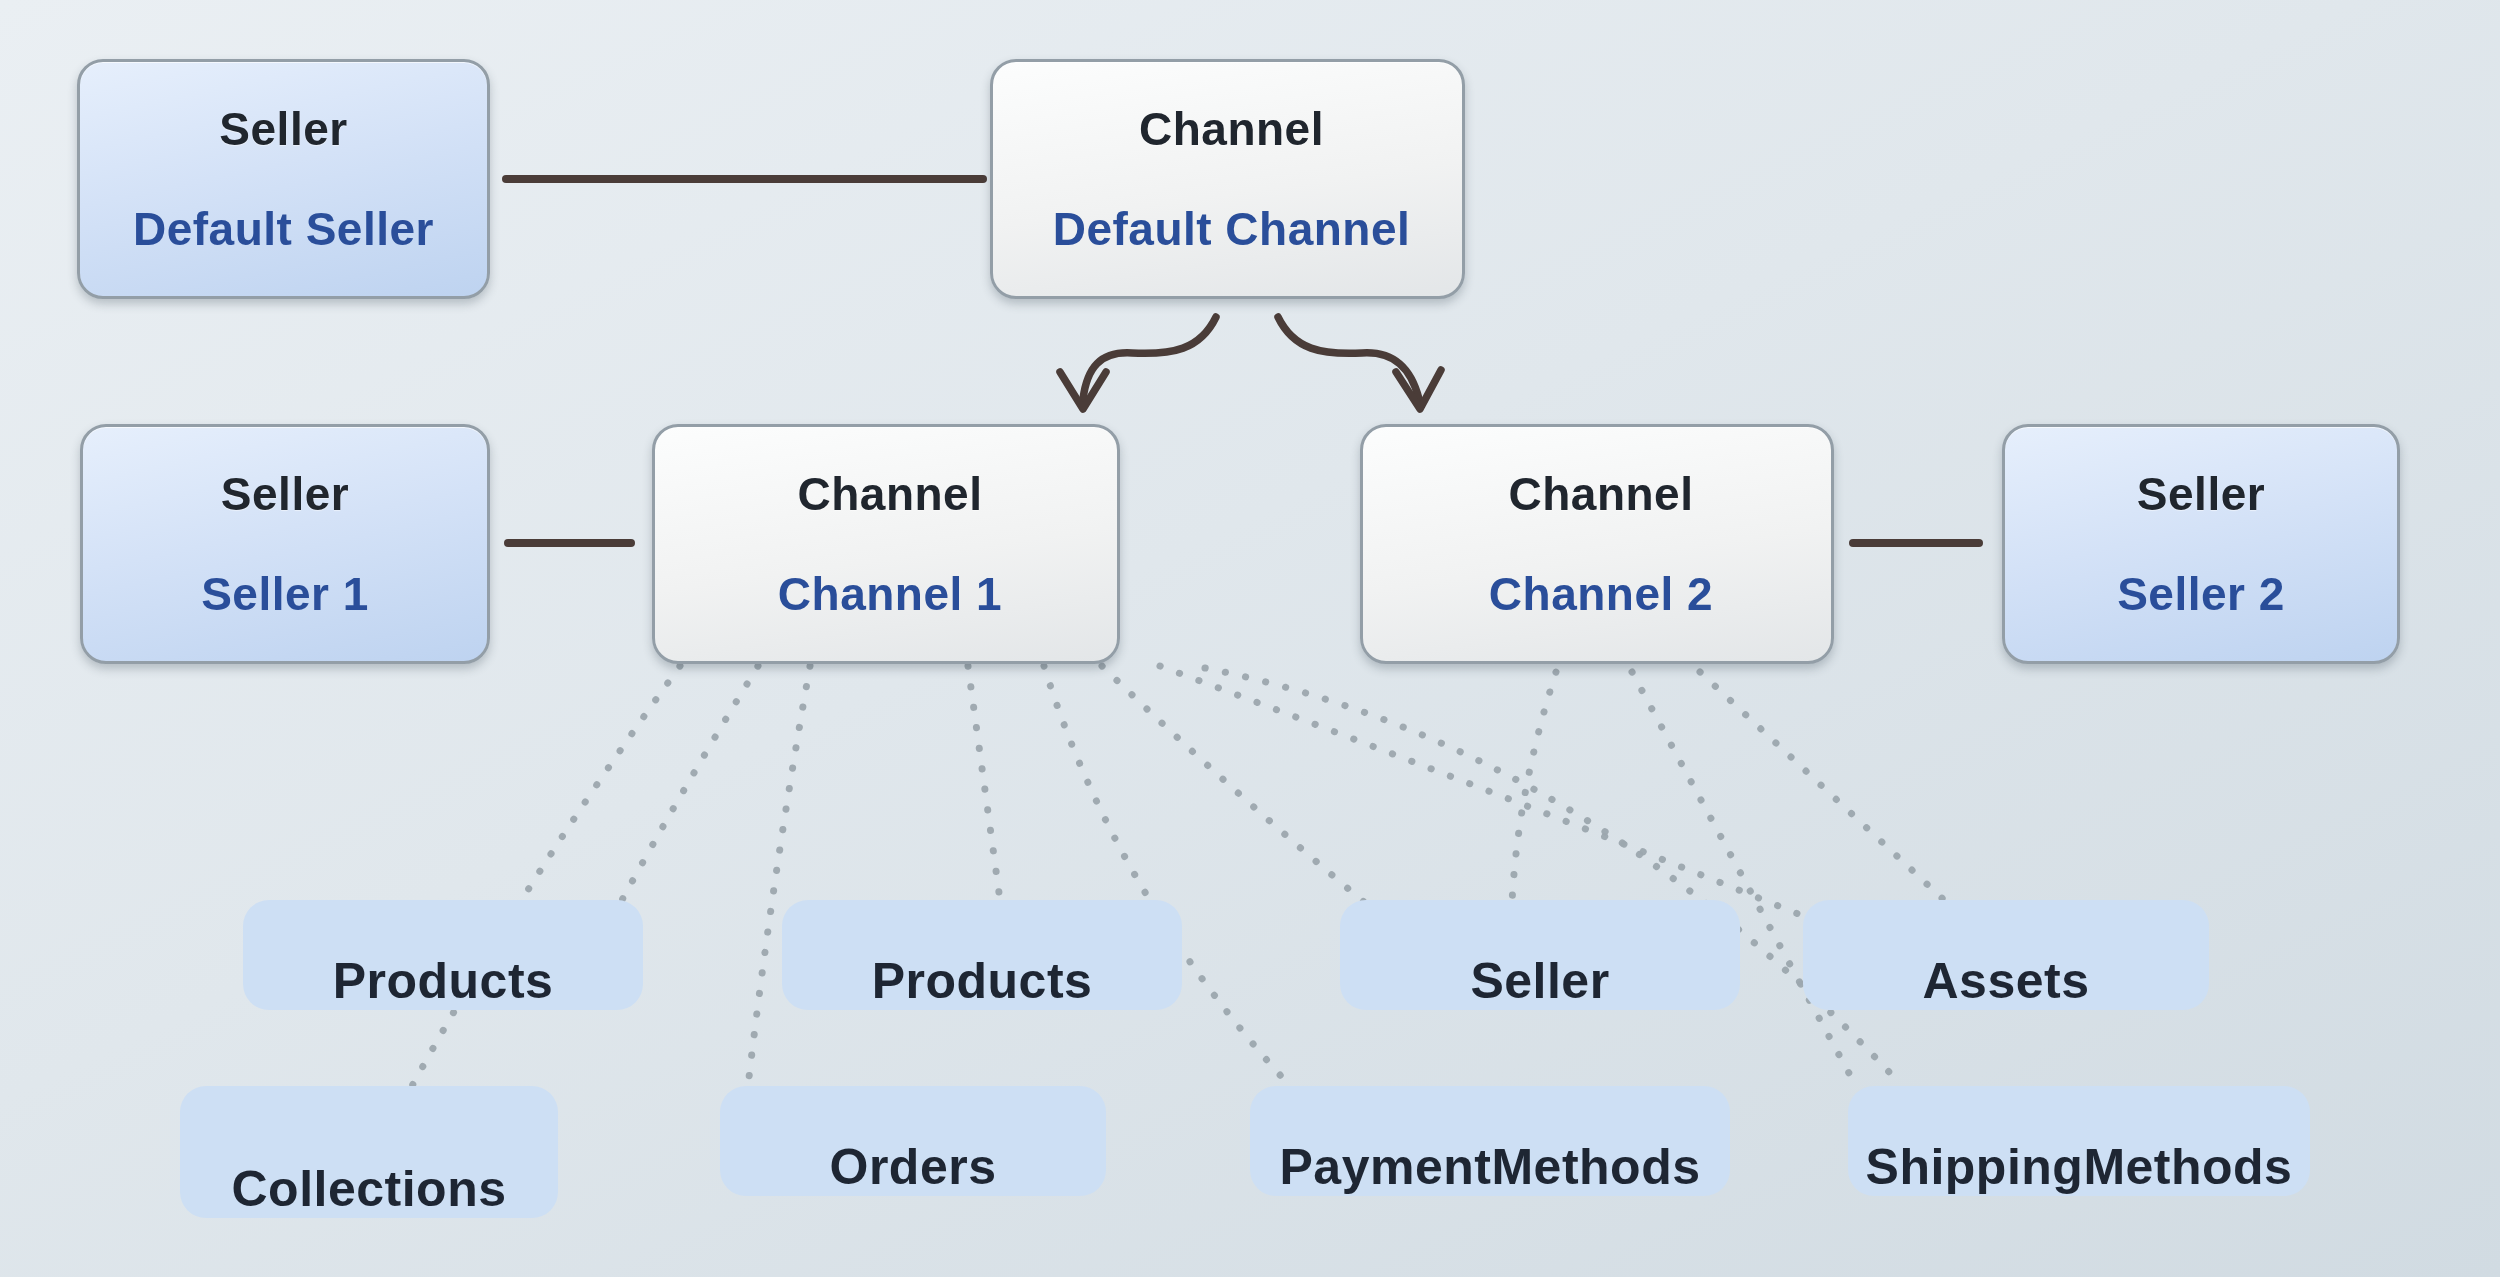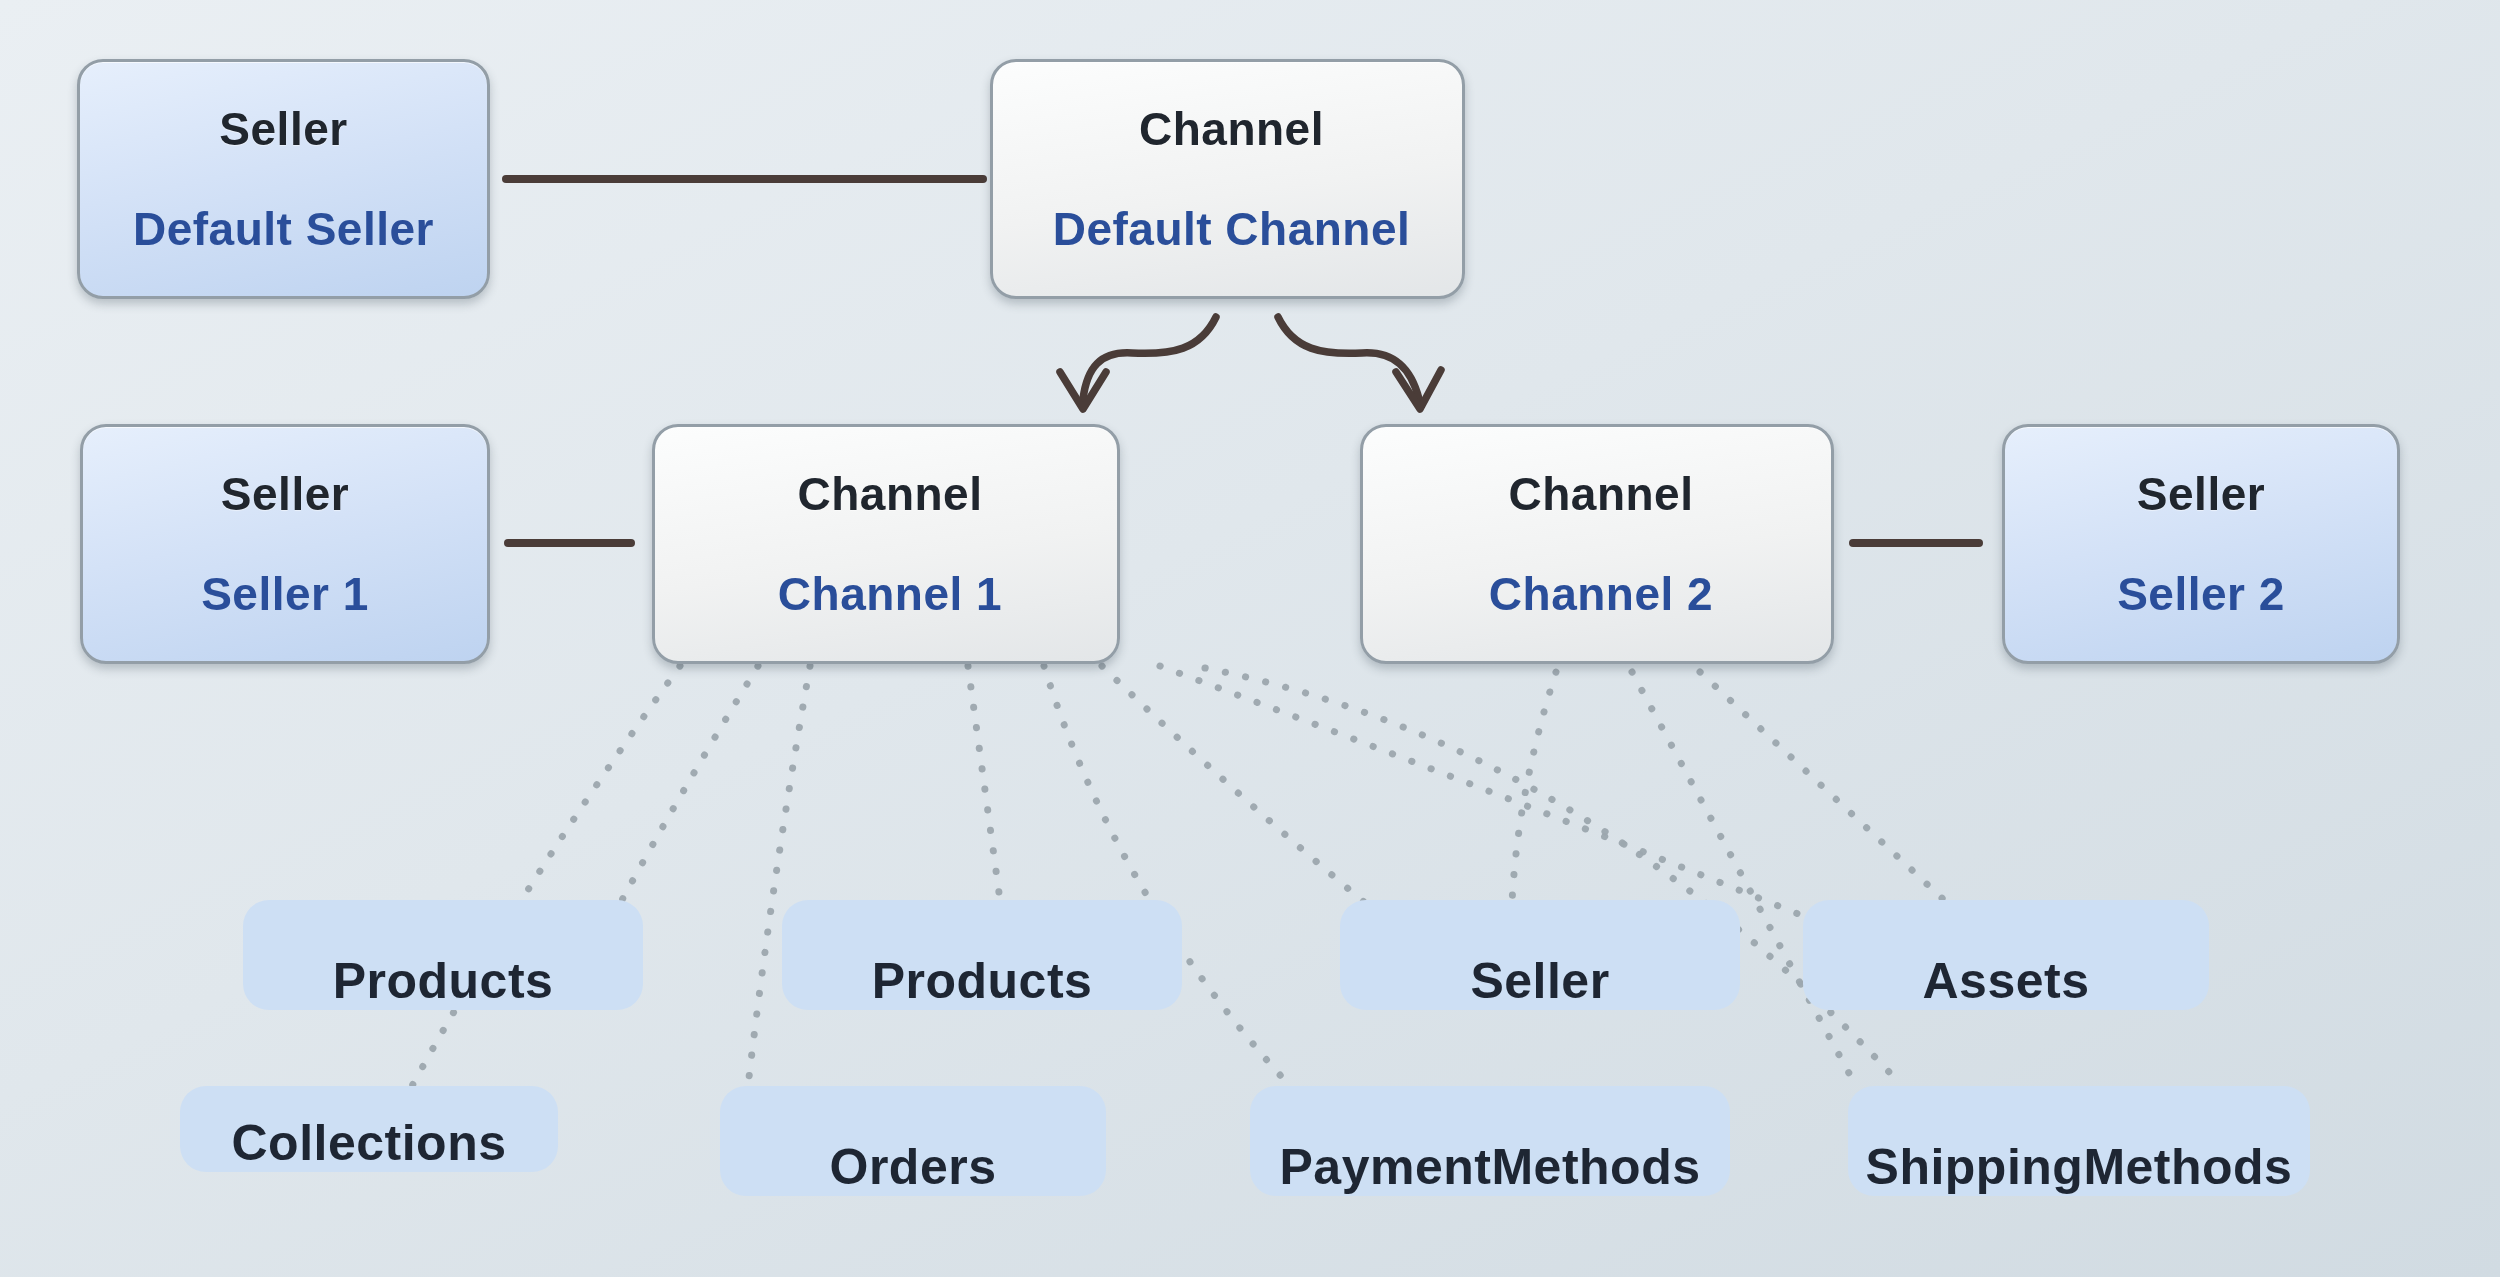--- a/index.html
+++ b/index.html
@@ -112,21 +112,21 @@
   <div class="entity" style="left:782px;top:900px;width:400px;height:110px;">
     <span>Products</span>
   </div>
   <div class="entity" style="left:1340px;top:900px;width:400px;height:110px;">
     <span>Seller</span>
   </div>
   <div class="entity" style="left:1803px;top:900px;width:406px;height:110px;">
     <span>Assets</span>
   </div>
 
-  <div class="entity" style="left:180px;top:1086px;width:378px;height:86px;">
+  <div class="entity" style="left:180px;top:1086px;width:378px;height:132px;">
     <span>Collections</span>
   </div>
   <div class="entity" style="left:720px;top:1086px;width:386px;height:110px;">
     <span>Orders</span>
   </div>
   <div class="entity" style="left:1250px;top:1086px;width:480px;height:110px;">
     <span>PaymentMethods</span>
   </div>
   <div class="entity" style="left:1848px;top:1086px;width:462px;height:110px;">
     <span>ShippingMethods</span>

